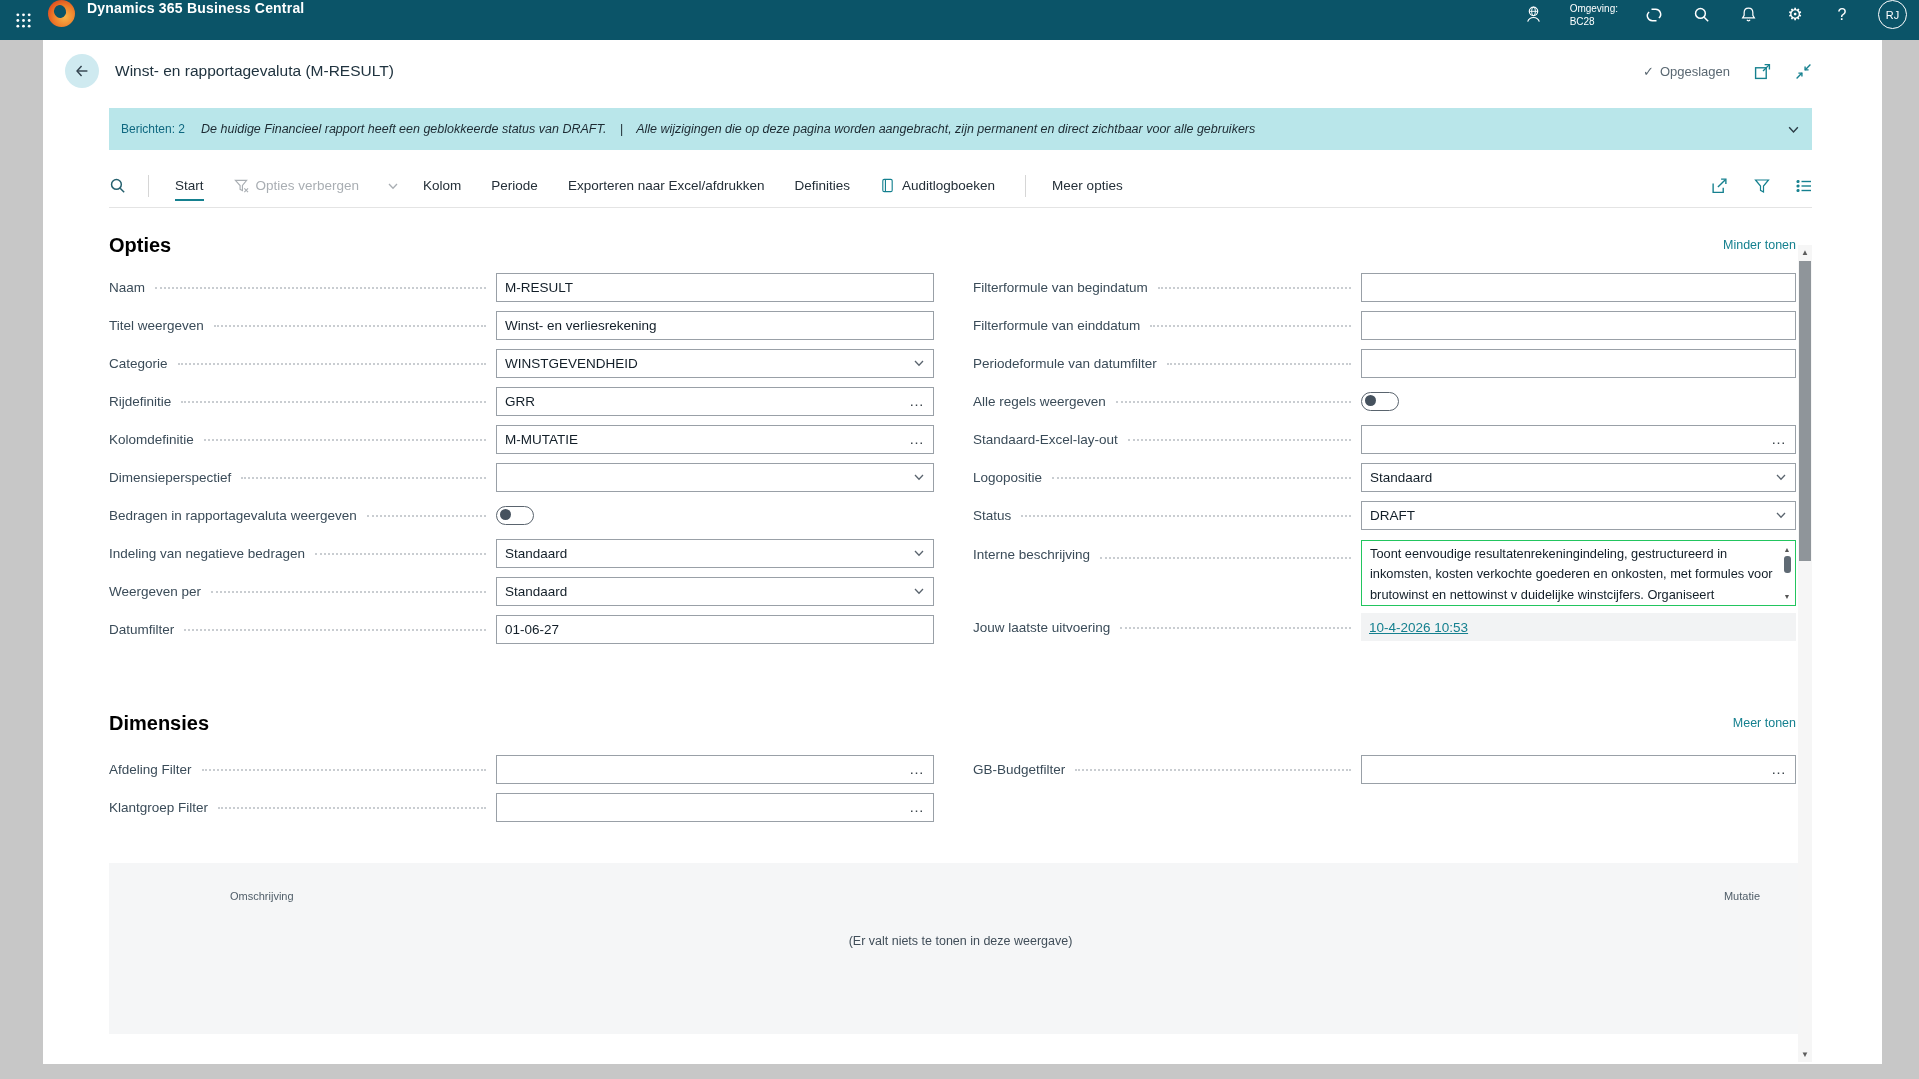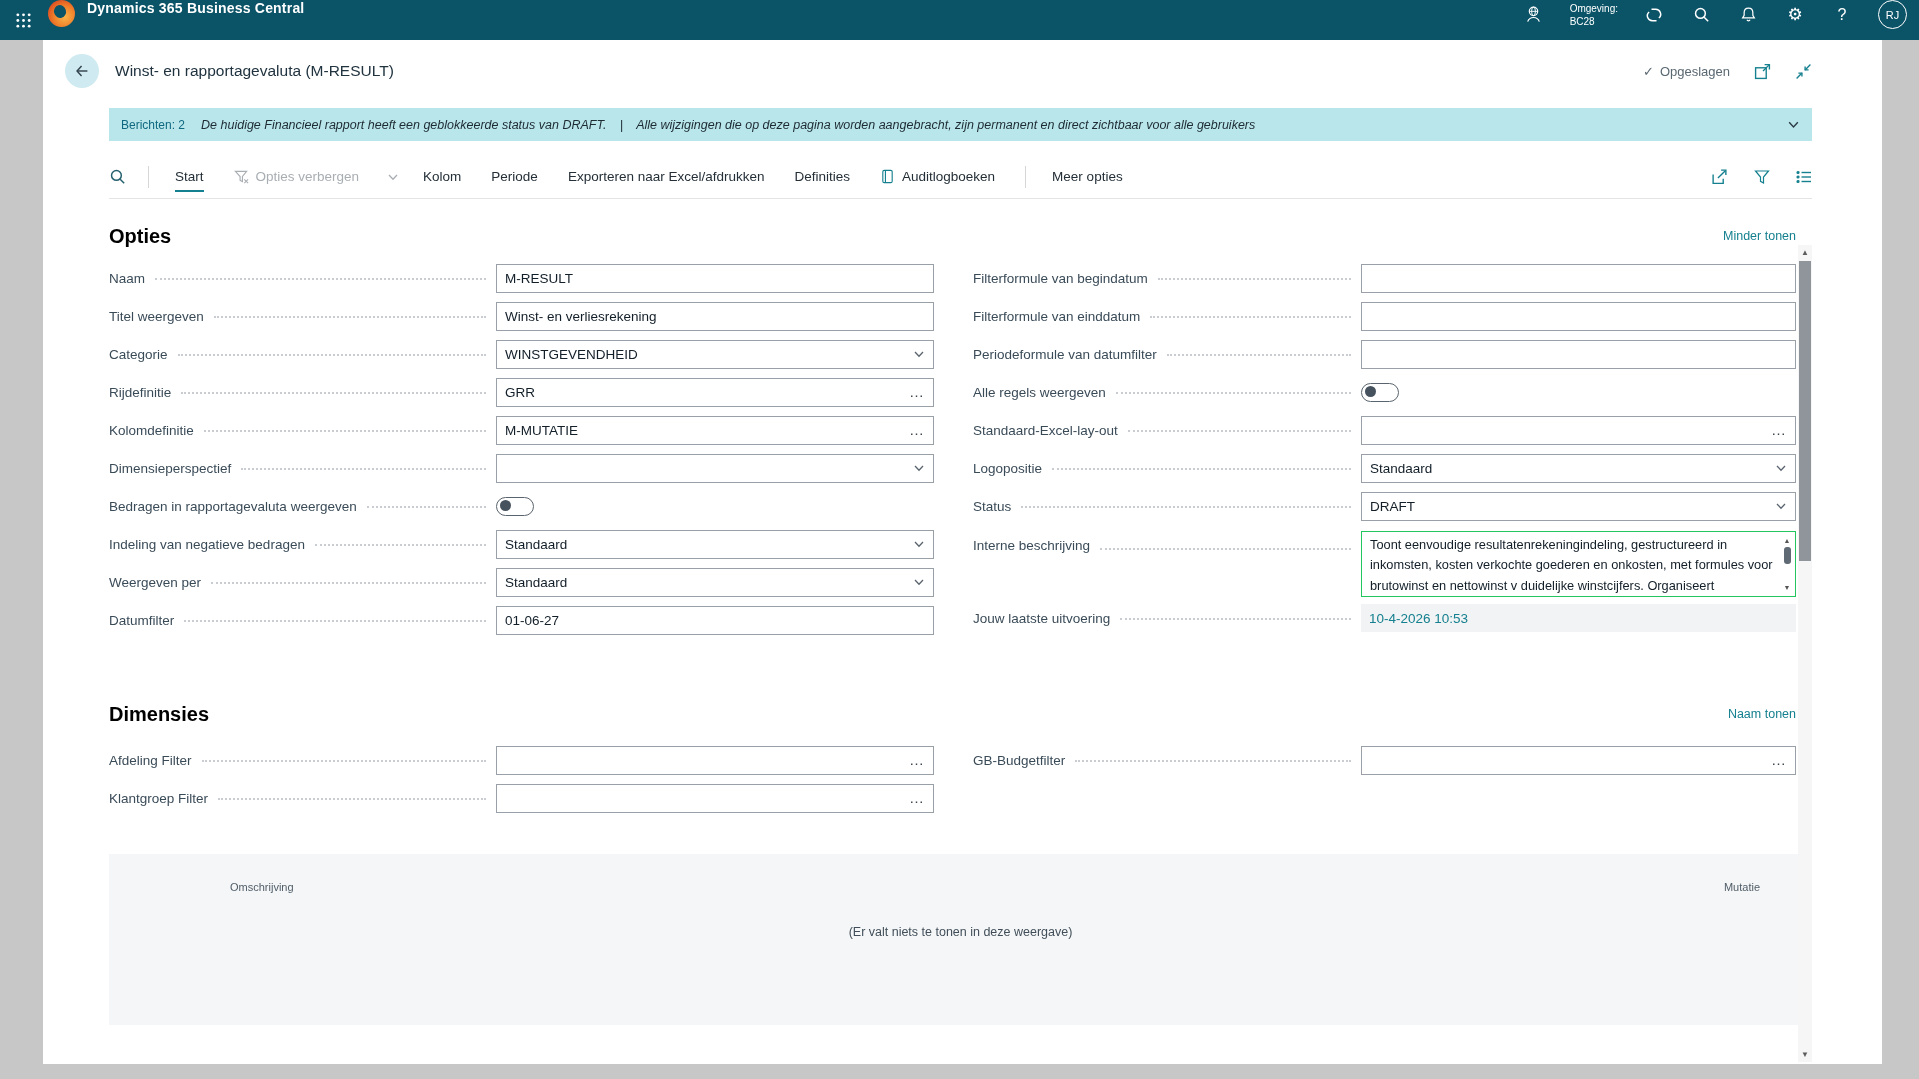--- a/index.html
+++ b/index.html
@@ -27,21 +27,21 @@
   .workspace { height:1039px; padding:0 37px 15px 43px; }
   .card { background:#fff; height:100%; position:relative; overflow:hidden; }
   
   .titlebar { height:62px; display:flex; align-items:center; padding:0 70px 0 22px; }
   .back-btn { width:34px; height:34px; border-radius:50%; background:#cfeaf0; color:#33444f; display:flex; align-items:center; justify-content:center; cursor:pointer; flex:0 0 auto; }
   .page-title { margin-left:16px; font-size:15.5px; color:#20333f; }
   .titlebar-right { margin-left:auto; display:flex; align-items:center; gap:24px; }
   .saved { display:flex; align-items:center; gap:6px; color:#5a6872; font-size:13px; }
   .teal { color:#15808f; }
   
-  .notifbar { margin:6px 70px 0 66px; height:33px; background:#b9e6ea; display:flex; align-items:center; padding:0 12px; font-size:12.5px; color:#1d2b33; }
+  .notifbar { margin:6px 70px 0 66px; height:42px; background:#b9e6ea; display:flex; align-items:center; padding:0 12px; font-size:12.5px; color:#1d2b33; }
   .notif-badge { color:#0e6880; margin-right:16px; font-size:12px; flex:0 0 auto; }
   .notif-msg { font-style:italic; white-space:nowrap; }
   .notif-div { margin:0 10px; font-style:normal; }
   .notif-chevron { margin-left:auto; color:#2b3b45; display:flex; }
   
   .cmdbar { margin:14px 70px 0 66px; height:44px; display:flex; align-items:center; border-bottom:1px solid #e4e4e4; font-size:13.5px; color:#242f38; }
   .cmd-item { margin-right:30px; display:flex; align-items:center; gap:7px; white-space:nowrap; cursor:pointer; position:relative; }
   .cmd-item.active::after { content:""; position:absolute; left:0; right:0; bottom:-8px; height:2.5px; background:#15808f; }
   .cmd-sep { width:1px; height:22px; background:#d6d6d6; margin-right:26px; flex:0 0 auto; }
   .cmd-search { margin-right:22px; color:#25606e; }
@@ -65,21 +65,21 @@
   .frow { height:38px; display:flex; align-items:center; }
   .flabel { font-size:13.5px; color:#3a4b58; white-space:nowrap; }
   .leader { flex:1; margin:0 10px; height:0; border-bottom:2px dotted #c9cdd1; position:relative; top:1px; }
   .fctrl { width:438px; flex:0 0 auto; position:relative; }
   .fcol-right .fctrl { width:435px; }
   .fbox { height:29px; border:1px solid #99a0a7; background:#fff; display:flex; align-items:center; padding:0 8px; font-size:13.5px; color:#121e28; cursor:text; }
   .chev { margin-left:auto; color:#5a646e; display:flex; cursor:pointer; }
   .assist { margin-left:auto; color:#3c444b; font-size:15px; letter-spacing:1px; line-height:0; cursor:pointer; }
   .toggle { width:38px; height:19px; border:1.5px solid #5a646e; border-radius:10px; position:relative; background:#fff; cursor:pointer; }
   .knob { position:absolute; left:3px; top:2.5px; width:11px; height:11px; border-radius:50%; background:#46525e; }
-  .readonly-box { background:#f2f3f4; height:28px; display:flex; align-items:center; padding:0 8px; font-size:13.5px; color:#15808f; }
+  .readonly-box { background:#f2f3f4; height:28px; display:flex; align-items:center; padding:0 8px; font-size:13.5px; color:#15808f;text-decoration:underline; }
   .textarea-row { height:74px; align-items:flex-start; padding-top:6px; }
   .ftextarea { width:435px; height:66px; border:1px solid #22c55e; position:relative; padding:3px 20px 3px 8px; font-size:12.8px; line-height:1.6; color:#121e28; overflow:hidden; cursor:text; }
   .inner-scroll { position:absolute; right:1px; top:1px; bottom:1px; width:14px; background:#fff; }
   .inner-scroll .sarrow { position:absolute; left:0; right:0; text-align:center; font-size:7px; color:#555; }
   .inner-scroll .up { top:2px; } .inner-scroll .down { bottom:2px; }
   .inner-thumb { position:absolute; left:3.5px; top:14px; width:7px; height:17px; border-radius:3px; background:#5f6a74; }
   
   .emptytable { margin:37px 70px 0 66px; height:171px; background:#f5f6f7; }
   .th-row { display:flex; justify-content:space-between; padding:27px 52px 0 121px; font-size:11px; color:#4f5d68; }
   .empty-msg { text-align:center; margin-top:32px; font-size:12.5px; color:#414e59; }
@@ -480,21 +480,21 @@
               <div class="readonly-box">
                 <span>10-4-2026 10:53</span>
               </div>
             </div>
         </div>
       </div>
     </div>
 
     <div class="section-head dims-head">
       <span class="section-title">Dimensies</span>
-      <span class="section-link">Naam tonen</span>
+      <span class="section-link">Meer tonen</span>
     </div>
 
     <div class="form-grid dims-grid">
       <div class="fcol-left">
         <div class="frow">
           <span class="flabel">Afdeling Filter</span>
             <span class="leader"></span>
           <div class="fctrl">
               <div class="fbox">
                 <span></span>

